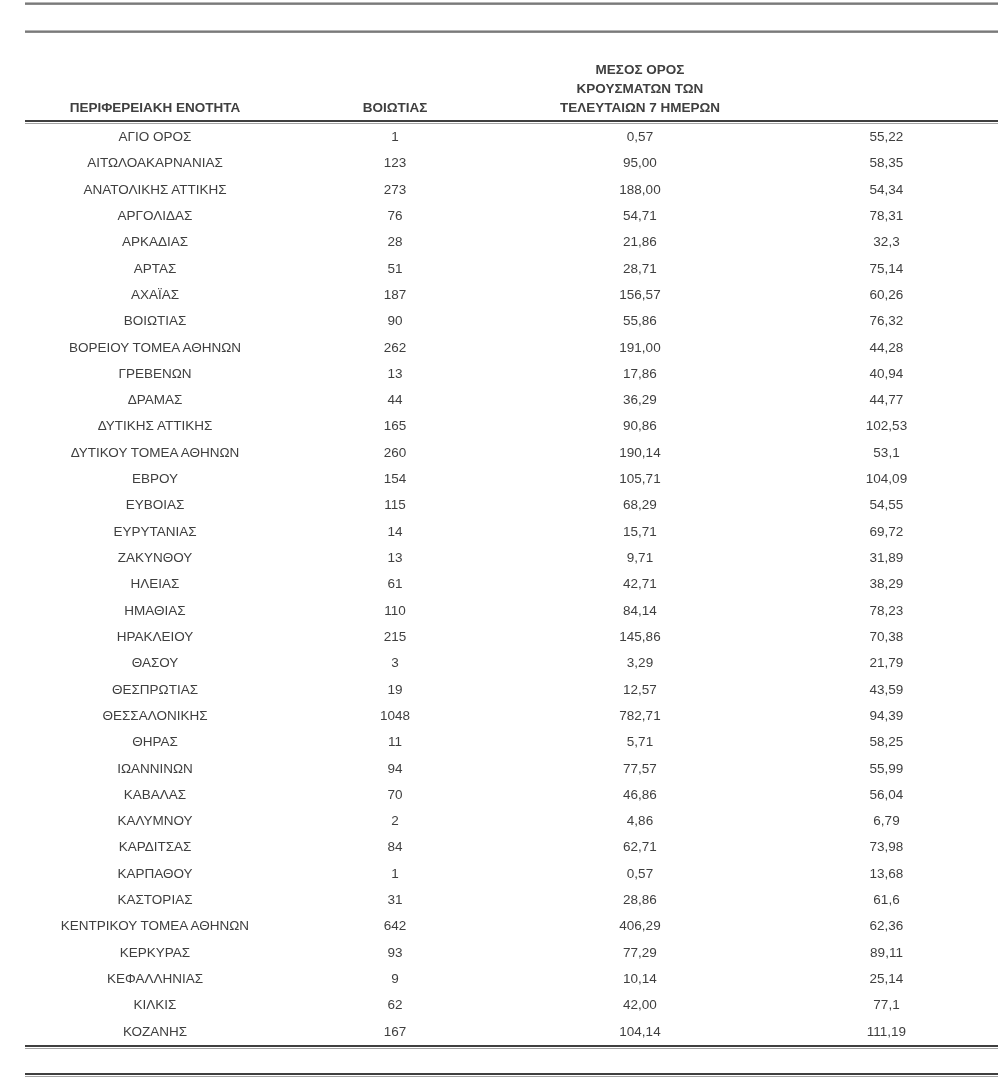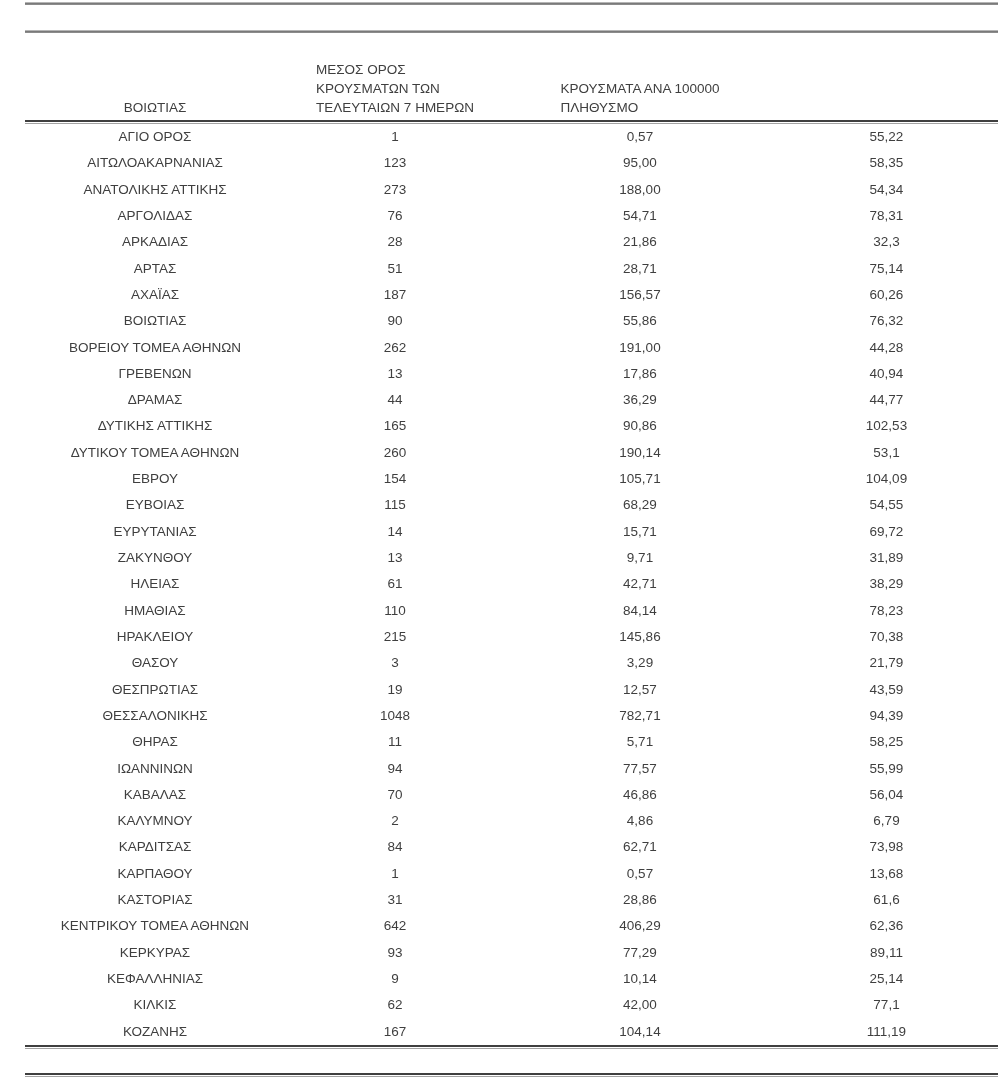--- a/index.html
+++ b/index.html
@@ -40,26 +40,27 @@
   }
   .grid .full {
     grid-column: 1 / -1;
     margin-left: 0;
   }
   .th {
     height: 87px;
     display: flex;
     align-items: flex-end;
     justify-content: center;
-    text-align: left;
+    text-align: center;
     font-size: 13.5px;
     line-height: 19px;
     white-space: pre-line;
     padding-bottom: 3px;
     box-sizing: border-box;
+    font-weight: bold;
   }
   .trow { display: contents; }
   .tbody { display: contents; }
   .cell {
     height: 26.32px;
     display: flex;
     align-items: center;
     justify-content: center;
     text-align: center;
     font-size: 13.5px;
@@ -72,26 +73,25 @@
 </head>
 <body>
 
 <div class="page">
 
   <div class="rule rule-gray rule-top-1"></div>
   <div class="rule rule-gray rule-top-2"></div>
 
   <div class="grid">
 
+    <div class="th">ΠΕΡΙΦΕΡΕΙΑΚΗ ΕΝΟΤΗΤΑ</div>
     <div class="th">ΒΟΙΩΤΙΑΣ</div>
     <div class="th">ΜΕΣΟΣ ΟΡΟΣ
 ΚΡΟΥΣΜΑΤΩΝ ΤΩΝ
 ΤΕΛΕΥΤΑΙΩΝ 7 ΗΜΕΡΩΝ</div>
-    <div class="th">ΚΡΟΥΣΜΑΤΑ ΑΝΑ 100000
-ΠΛΗΘΥΣΜΟ</div>
 
     <div class="rule rule-double full"></div>
 
     <div class="tbody"><div class="trow"><div class="cell">ΑΓΙΟ ΟΡΟΣ</div><div class="cell">1</div><div class="cell">0,57</div><div class="cell">55,22</div></div><div class="trow"><div class="cell">ΑΙΤΩΛΟΑΚΑΡΝΑΝΙΑΣ</div><div class="cell">123</div><div class="cell">95,00</div><div class="cell">58,35</div></div><div class="trow"><div class="cell">ΑΝΑΤΟΛΙΚΗΣ ΑΤΤΙΚΗΣ</div><div class="cell">273</div><div class="cell">188,00</div><div class="cell">54,34</div></div><div class="trow"><div class="cell">ΑΡΓΟΛΙΔΑΣ</div><div class="cell">76</div><div class="cell">54,71</div><div class="cell">78,31</div></div><div class="trow"><div class="cell">ΑΡΚΑΔΙΑΣ</div><div class="cell">28</div><div class="cell">21,86</div><div class="cell">32,3</div></div><div class="trow"><div class="cell">ΑΡΤΑΣ</div><div class="cell">51</div><div class="cell">28,71</div><div class="cell">75,14</div></div><div class="trow"><div class="cell">ΑΧΑΪΑΣ</div><div class="cell">187</div><div class="cell">156,57</div><div class="cell">60,26</div></div><div class="trow"><div class="cell">ΒΟΙΩΤΙΑΣ</div><div class="cell">90</div><div class="cell">55,86</div><div class="cell">76,32</div></div><div class="trow"><div class="cell">ΒΟΡΕΙΟΥ ΤΟΜΕΑ ΑΘΗΝΩΝ</div><div class="cell">262</div><div class="cell">191,00</div><div class="cell">44,28</div></div><div class="trow"><div class="cell">ΓΡΕΒΕΝΩΝ</div><div class="cell">13</div><div class="cell">17,86</div><div class="cell">40,94</div></div><div class="trow"><div class="cell">ΔΡΑΜΑΣ</div><div class="cell">44</div><div class="cell">36,29</div><div class="cell">44,77</div></div><div class="trow"><div class="cell">ΔΥΤΙΚΗΣ ΑΤΤΙΚΗΣ</div><div class="cell">165</div><div class="cell">90,86</div><div class="cell">102,53</div></div><div class="trow"><div class="cell">ΔΥΤΙΚΟΥ ΤΟΜΕΑ ΑΘΗΝΩΝ</div><div class="cell">260</div><div class="cell">190,14</div><div class="cell">53,1</div></div><div class="trow"><div class="cell">ΕΒΡΟΥ</div><div class="cell">154</div><div class="cell">105,71</div><div class="cell">104,09</div></div><div class="trow"><div class="cell">ΕΥΒΟΙΑΣ</div><div class="cell">115</div><div class="cell">68,29</div><div class="cell">54,55</div></div><div class="trow"><div class="cell">ΕΥΡΥΤΑΝΙΑΣ</div><div class="cell">14</div><div class="cell">15,71</div><div class="cell">69,72</div></div><div class="trow"><div class="cell">ΖΑΚΥΝΘΟΥ</div><div class="cell">13</div><div class="cell">9,71</div><div class="cell">31,89</div></div><div class="trow"><div class="cell">ΗΛΕΙΑΣ</div><div class="cell">61</div><div class="cell">42,71</div><div class="cell">38,29</div></div><div class="trow"><div class="cell">ΗΜΑΘΙΑΣ</div><div class="cell">110</div><div class="cell">84,14</div><div class="cell">78,23</div></div><div class="trow"><div class="cell">ΗΡΑΚΛΕΙΟΥ</div><div class="cell">215</div><div class="cell">145,86</div><div class="cell">70,38</div></div><div class="trow"><div class="cell">ΘΑΣΟΥ</div><div class="cell">3</div><div class="cell">3,29</div><div class="cell">21,79</div></div><div class="trow"><div class="cell">ΘΕΣΠΡΩΤΙΑΣ</div><div class="cell">19</div><div class="cell">12,57</div><div class="cell">43,59</div></div><div class="trow"><div class="cell">ΘΕΣΣΑΛΟΝΙΚΗΣ</div><div class="cell">1048</div><div class="cell">782,71</div><div class="cell">94,39</div></div><div class="trow"><div class="cell">ΘΗΡΑΣ</div><div class="cell">11</div><div class="cell">5,71</div><div class="cell">58,25</div></div><div class="trow"><div class="cell">ΙΩΑΝΝΙΝΩΝ</div><div class="cell">94</div><div class="cell">77,57</div><div class="cell">55,99</div></div><div class="trow"><div class="cell">ΚΑΒΑΛΑΣ</div><div class="cell">70</div><div class="cell">46,86</div><div class="cell">56,04</div></div><div class="trow"><div class="cell">ΚΑΛΥΜΝΟΥ</div><div class="cell">2</div><div class="cell">4,86</div><div class="cell">6,79</div></div><div class="trow"><div class="cell">ΚΑΡΔΙΤΣΑΣ</div><div class="cell">84</div><div class="cell">62,71</div><div class="cell">73,98</div></div><div class="trow"><div class="cell">ΚΑΡΠΑΘΟΥ</div><div class="cell">1</div><div class="cell">0,57</div><div class="cell">13,68</div></div><div class="trow"><div class="cell">ΚΑΣΤΟΡΙΑΣ</div><div class="cell">31</div><div class="cell">28,86</div><div class="cell">61,6</div></div><div class="trow"><div class="cell">ΚΕΝΤΡΙΚΟΥ ΤΟΜΕΑ ΑΘΗΝΩΝ</div><div class="cell">642</div><div class="cell">406,29</div><div class="cell">62,36</div></div><div class="trow"><div class="cell">ΚΕΡΚΥΡΑΣ</div><div class="cell">93</div><div class="cell">77,29</div><div class="cell">89,11</div></div><div class="trow"><div class="cell">ΚΕΦΑΛΛΗΝΙΑΣ</div><div class="cell">9</div><div class="cell">10,14</div><div class="cell">25,14</div></div><div class="trow"><div class="cell">ΚΙΛΚΙΣ</div><div class="cell">62</div><div class="cell">42,00</div><div class="cell">77,1</div></div><div class="trow"><div class="cell">ΚΟΖΑΝΗΣ</div><div class="cell">167</div><div class="cell">104,14</div><div class="cell">111,19</div></div></div>
 
     <div class="rule rule-double full"></div>
 
     <div class="rule rule-double full bottom-rule"></div>
 
   </div>

